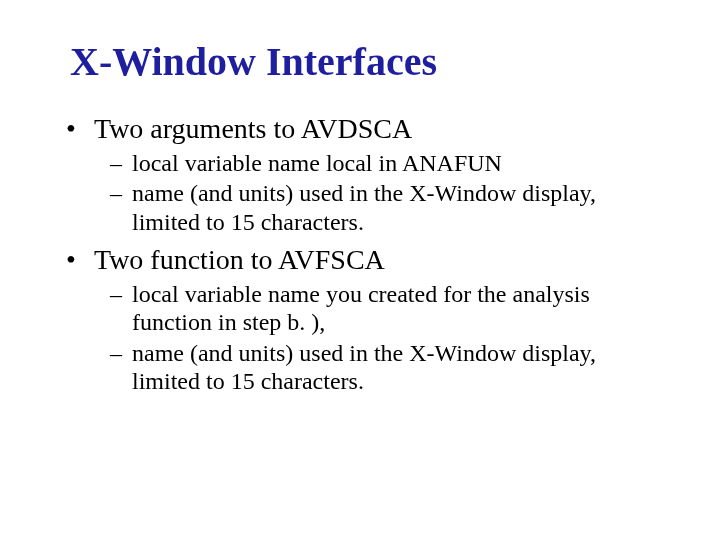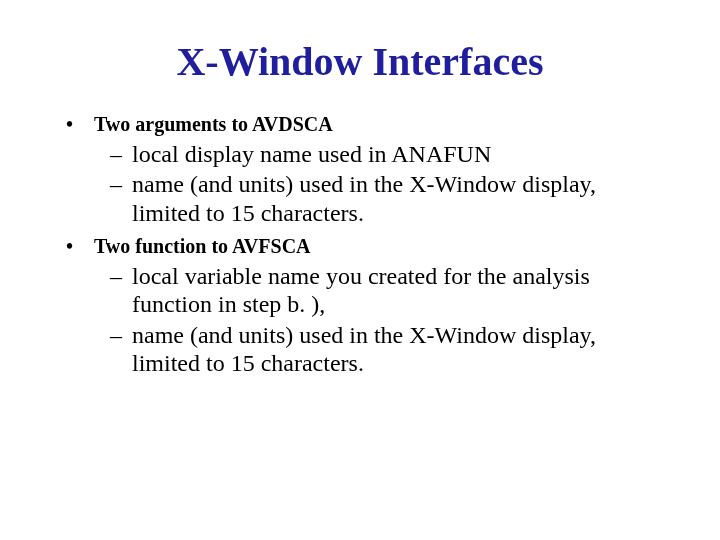--- a/index.html
+++ b/index.html
@@ -4,30 +4,29 @@
   <style>
     * { margin: 0; padding: 0; box-sizing: border-box; }
     body {
       width: 720px;
       height: 540px;
       background: #ffffff;
       font-family: "Times New Roman", Times, serif;
       padding: 30px 70px 20px 70px;
     }
     .title {
-      text-align: center;
       font-size: 40px;
       font-weight: bold;
       color: #1e1e9e;
       margin-bottom: 28px;
       margin-top: 8px;
     }
     .level1 {
-      font-size: 20px;
-      font-weight: bold;
+      font-size: 28px;
+      font-weight: normal;
       color: #000000;
       margin-left: 0;
       margin-top: 8px;
       margin-bottom: 4px;
     }
     .level1::before {
       content: "•";
       display: inline-block;
       width: 28px;
       margin-left: -4px;
@@ -48,18 +47,18 @@
       width: 22px;
       text-indent: 0;
     }
   </style>
 </head>
 <body>
 
 <div class="title">X-Window Interfaces</div>
 
 <div class="level1">Two arguments to AVDSCA</div>
-<div class="level2">local display name used in ANAFUN</div>
+<div class="level2">local variable name local in ANAFUN</div>
 <div class="level2">name (and units) used in the X-Window display, limited to 15 characters.</div>
 
 <div class="level1">Two function to AVFSCA</div>
 <div class="level2">local variable name you created for the analysis function in step b. ),</div>
 <div class="level2">name (and units) used in the X-Window display, limited to 15 characters.</div>
 
 </body></html>

